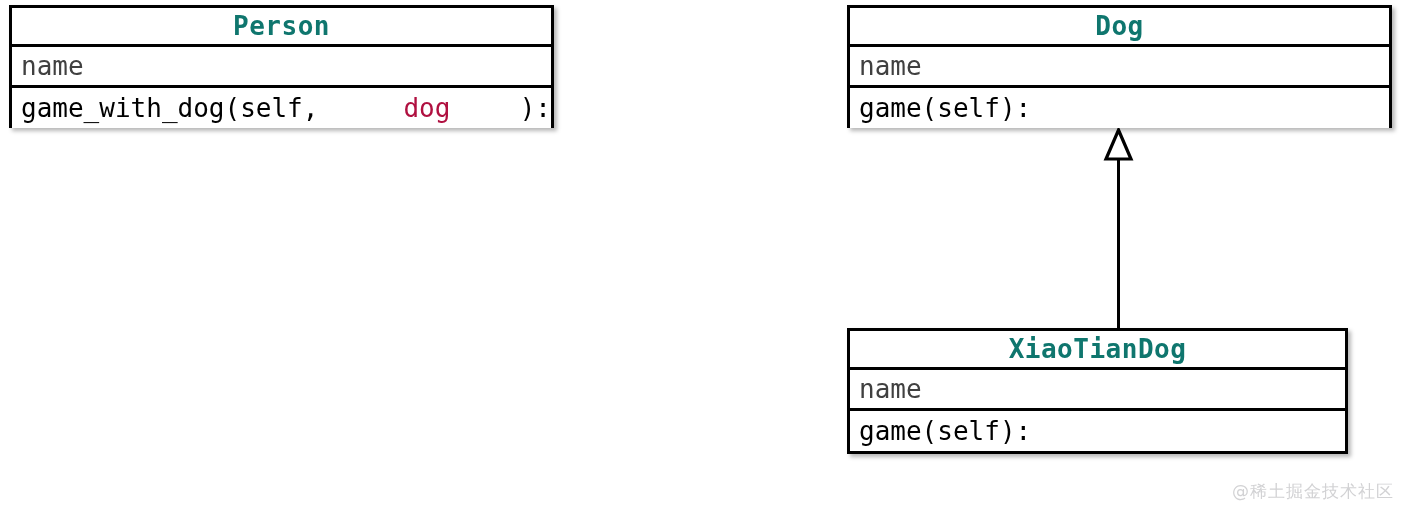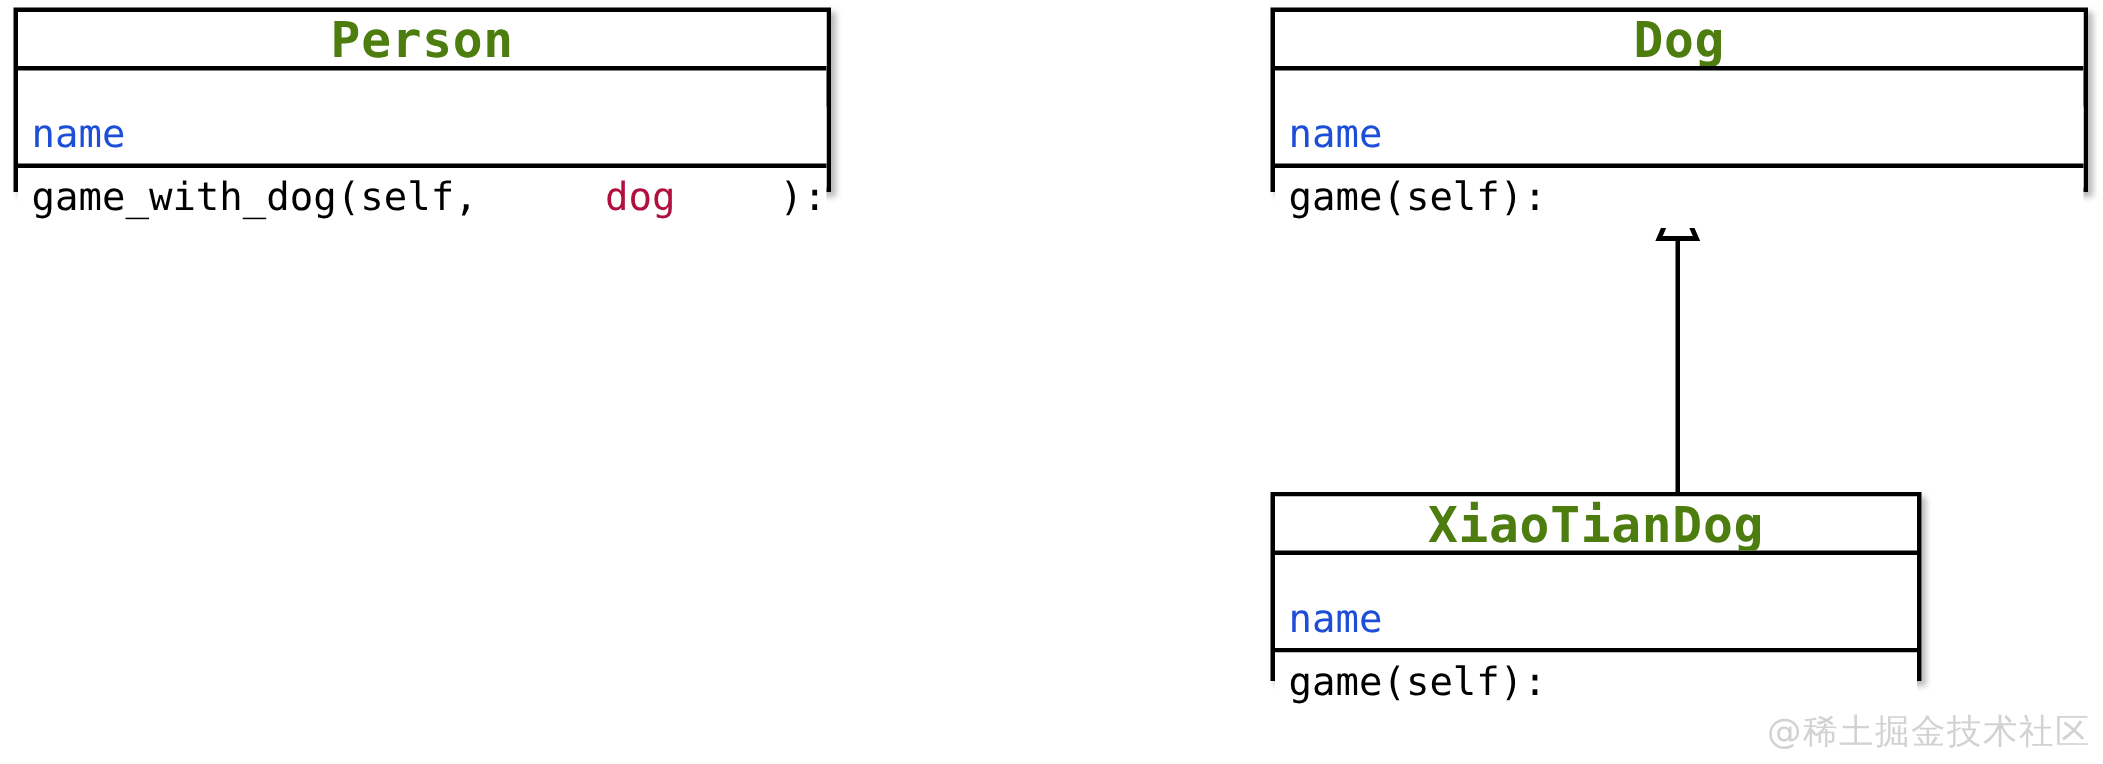--- a/index.html
+++ b/index.html
@@ -29,35 +29,34 @@
     box-sizing: border-box;
     background: #ffffff;
     display: flex;
     align-items: center;
     overflow: hidden;
     white-space: pre;
   }
   .uml-title {
     justify-content: center;
     font-weight: bold;
-    font-size: 33px;
+    font-size: 26px;
     letter-spacing: 0.5px;
-    color: #4d7c0f;
+    color: #0f766e;
     height: 39px;
     border-bottom: 3px solid #000000;
   }
   .uml-attrs {
     justify-content: flex-start;
     font-weight: normal;
     font-size: 26px;
-    color: #1d4ed8;
+    color: #404040;
     height: 41px;
     padding-left: 9px;
     border-bottom: 3px solid #000000;
-    margin-top: 24px;
   }
   .uml-methods {
     justify-content: space-between;
     font-weight: normal;
     font-size: 26px;
     color: #000000;
     height: 40px;
     padding-left: 9px;
   }
   .param-highlight {
@@ -74,21 +73,21 @@
     position: absolute;
     z-index: 2;
   }
 
   
   .watermark {
     position: absolute;
     right: 8px;
     bottom: 6px;
     font-family: "DejaVu Sans", "Liberation Sans", sans-serif;
-    font-size: 23px;
+    font-size: 17px;
     color: #d2d2d4;
     letter-spacing: 1px;
     user-select: none;
     white-space: pre;
   }
 </style>
 </head>
 <body>
 
 <div id="canvas">
@@ -98,21 +97,21 @@
     <div class="uml-row uml-attrs">name</div>
     <div class="uml-row uml-methods"><span>game_with_dog(self, </span><span class="param-highlight">dog</span><span>):</span></div>
   </div>
 
   <div class="uml-class" style="left:847px; top:5px; width:545px; height:123px;">
     <div class="uml-row uml-title">Dog</div>
     <div class="uml-row uml-attrs">name</div>
     <div class="uml-row uml-methods">game(self):</div>
   </div>
 
-  <div class="uml-class" style="left:847px; top:328px; width:434px; height:126px;">
+  <div class="uml-class" style="left:847px; top:328px; width:501px; height:126px;">
     <div class="uml-row uml-title">XiaoTianDog</div>
     <div class="uml-row uml-attrs">name</div>
     <div class="uml-row uml-methods">game(self):</div>
   </div>
 
   <div class="gen-line" style="left:1117px; top:155px; width:3px; height:175px;"></div>
 
   <svg class="gen-arrow" style="left:1100px; top:126px;" width="38" height="38" viewBox="0 0 38 38">
     <polygon points="18.5,4 31,33 6,33" fill="#ffffff" stroke="#000000" stroke-width="3.2" stroke-linejoin="miter"></polygon>
   </svg>

